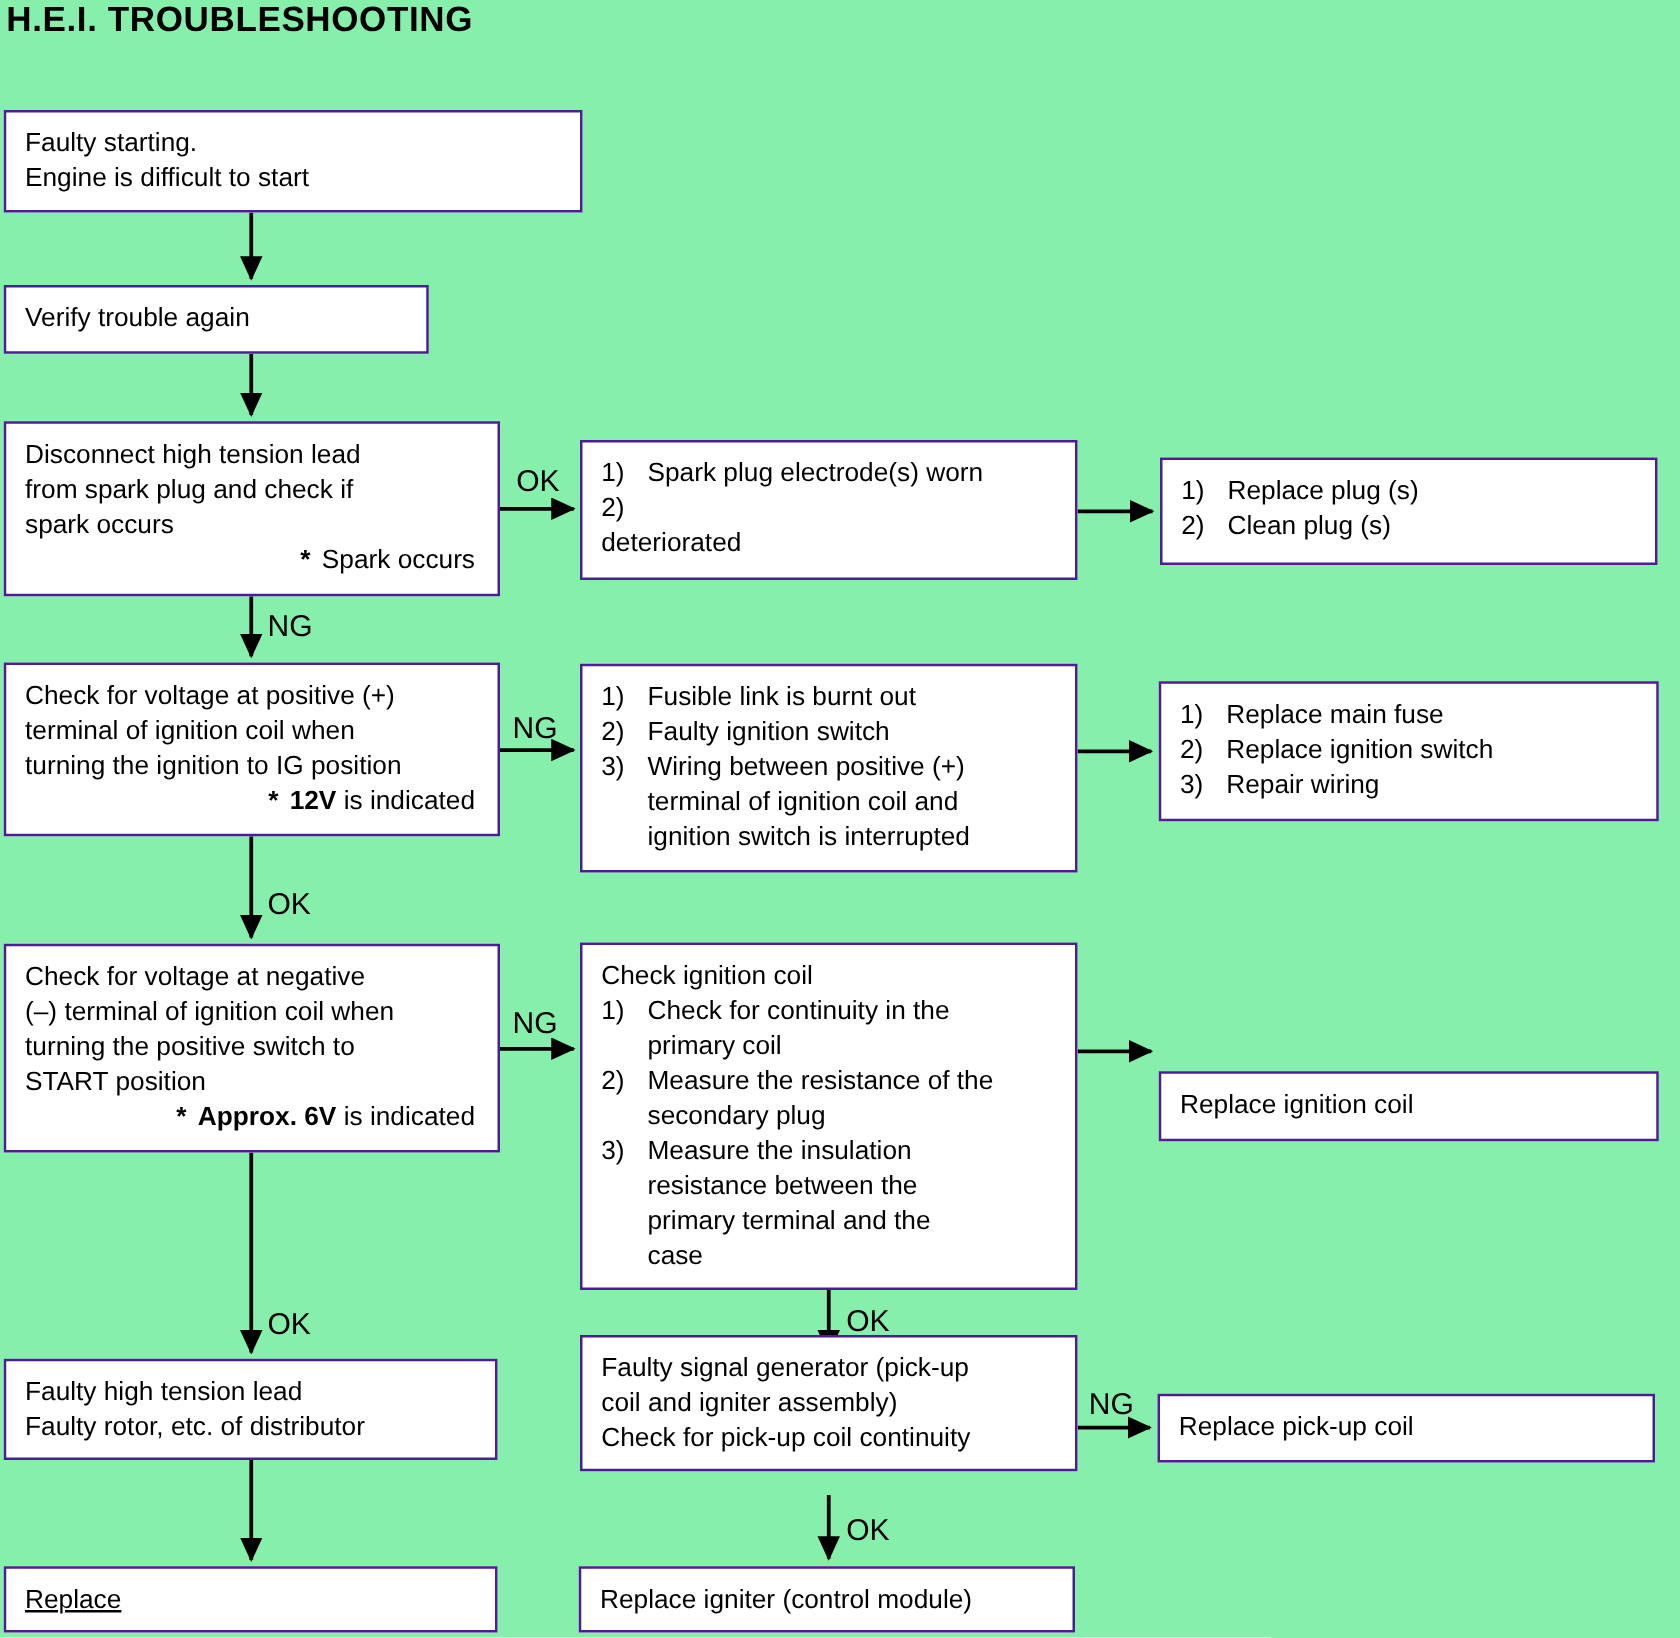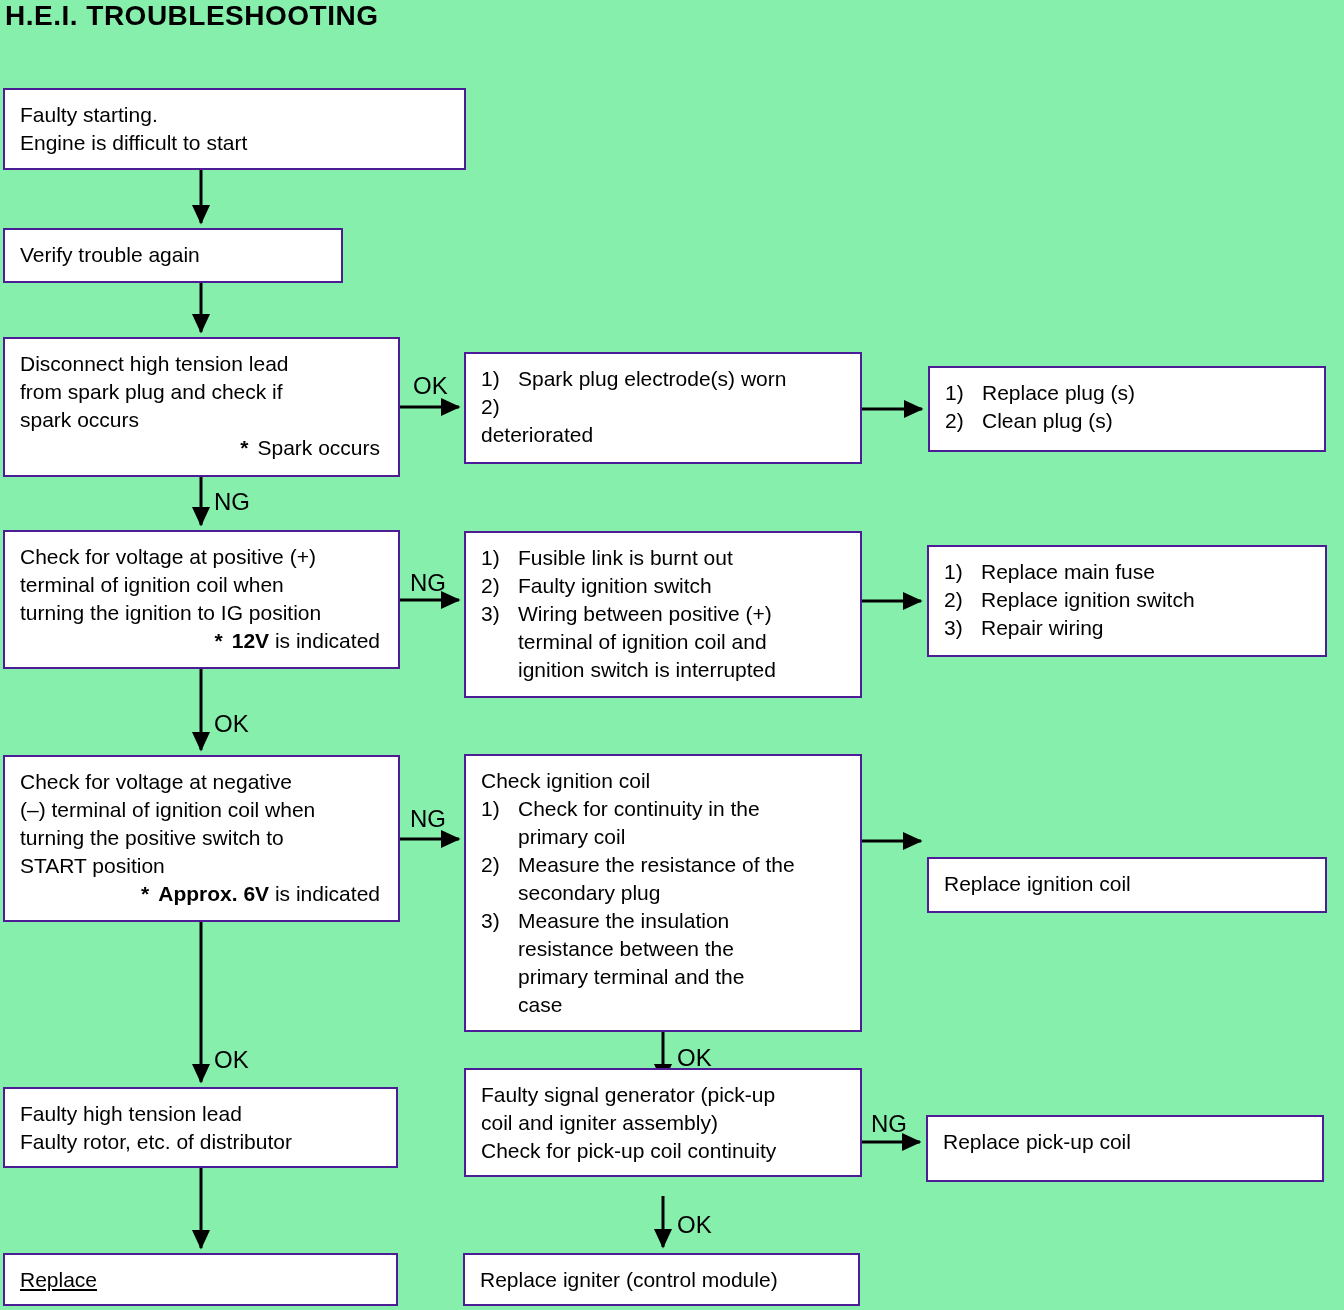--- a/index.html
+++ b/index.html
@@ -76,21 +76,21 @@
   #n5  { left: 928px; top: 366px;  width: 398px; height: 86px;  }
   #n6  { left: 3px;   top: 530px;  width: 397px; height: 139px; }
   #n7  { left: 464px; top: 531px;  width: 398px; height: 167px; }
   #n8  { left: 927px; top: 545px;  width: 400px; height: 112px; }
   #n9  { left: 3px;   top: 755px;  width: 397px; height: 167px; }
   #n10 { left: 464px; top: 754px;  width: 398px; height: 278px; }
   #n11 { left: 927px; top: 813px;  width: 400px; height: 56px; margin-top: 44px;  }
   #n12 { left: 3px;   top: 1087px; width: 395px; height: 81px;  }
   #n13 { left: 3px;   top: 1253px; width: 395px; height: 53px; text-decoration: underline;  }
   #n14 { left: 464px; top: 1068px; width: 398px; height: 109px; }
-  #n15 { left: 926px; top: 1115px; width: 398px; height: 67px;  }
+  #n15 { left: 926px; top: 1115px; width: 398px; height: 55px;  }
   #n16 { left: 463px; top: 1253px; width: 397px; height: 53px;  }
 </style>
 </head>
 <body>
 
 <div class="page">
 
   <div class="title">H.E.I. TROUBLESHOOTING</div>
 
   <svg class="arrow-layer" width="1344" height="1310" viewBox="0 0 1344 1310" xmlns="http://www.w3.org/2000/svg">

